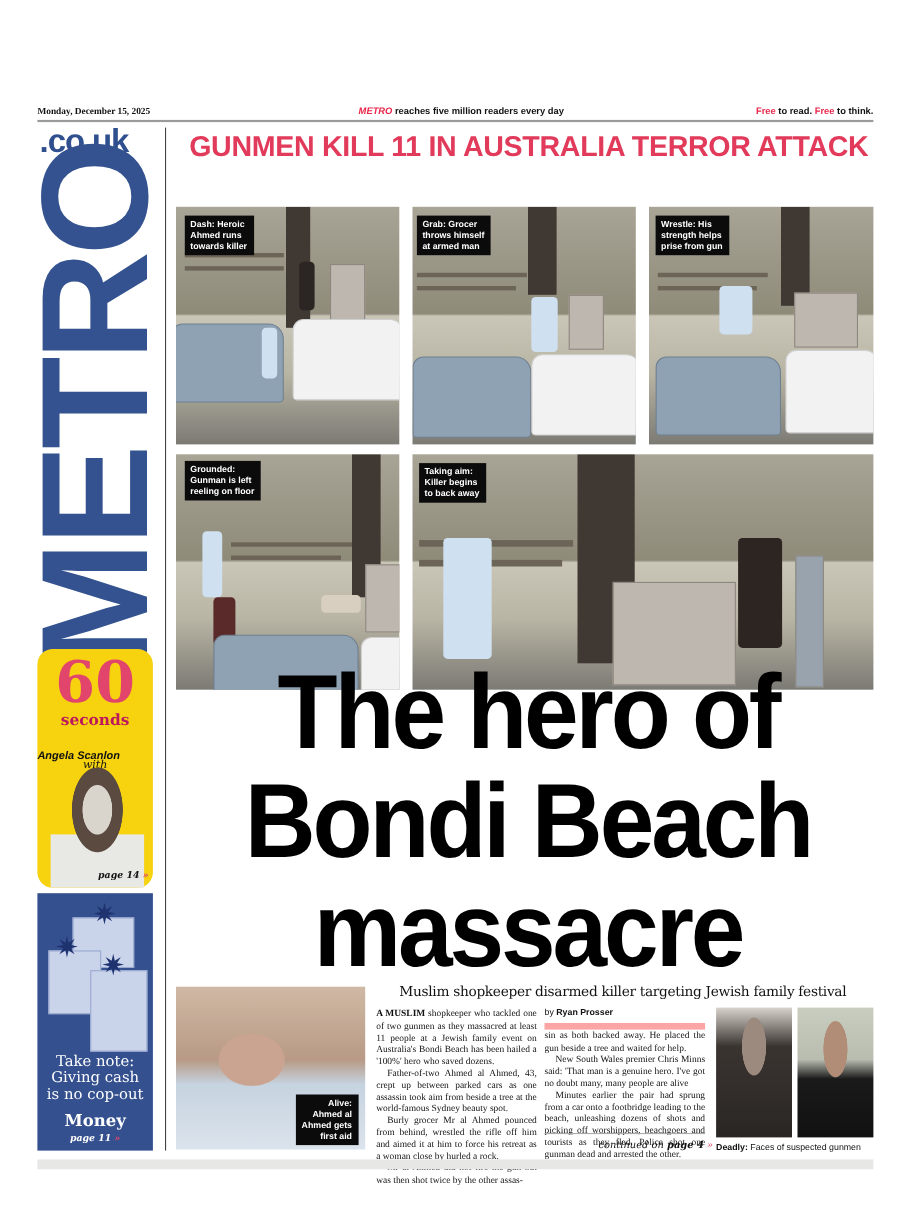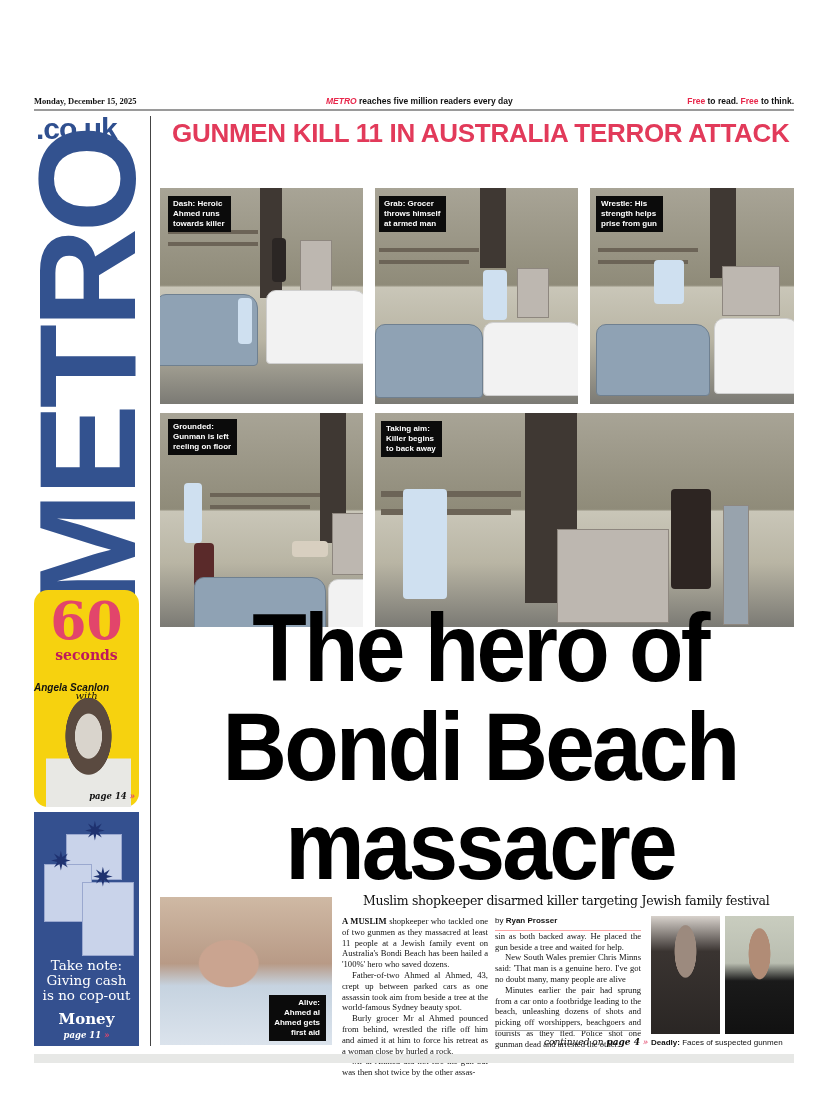--- a/index.html
+++ b/index.html
@@ -55,21 +55,21 @@
   
   .headline { left:160px; top:598px; width:640px; text-align:center; font-family:"Liberation Sans", sans-serif; font-weight:900; font-size:96px; line-height:99px; letter-spacing:-3px; color:#000; transform:scaleX(0.93); transform-origin:center top; }
 
   .standfirst { left:363px; top:893px; font-family:"DejaVu Serif", serif; font-size:12.5px; letter-spacing:-0.3px; white-space:nowrap; }
 
   .article { left:342px; top:916px; width:302px; font-family:"Liberation Serif", serif; font-size:8.6px; line-height:10.8px; text-align:justify; }
   .article .col { position:absolute; top:0; width:146px; }
   .article .col p { margin:0; text-indent:10px; }
   .article .col p.first { text-indent:0; }
   .article .col p.first .lead { font-weight:bold; }
-  .byline { font-family:"Liberation Sans", sans-serif; font-size:8px; margin-bottom:4px; padding-bottom:3px; border-bottom:1px solid #fca5a5; text-indent:0 !important; }
+  .byline { font-family:"Liberation Sans", sans-serif; font-size:8px; margin-bottom:4px; padding-bottom:3px; border-bottom:6px solid #fca5a5; text-indent:0 !important; }
   .byline b { font-weight:bold; }
   .cont { left:544px; top:1037px; font-family:"DejaVu Serif", serif; font-style:italic; font-size:9px; white-space:nowrap; }
   .cont b { font-style:italic; font-weight:bold; }
   .cont .arr { color:#e2456b; }
   .artrule { left:495px; top:1030px; width:146px; height:1px; background:#aaa; }
 
   .mugs { left:651px; top:916px; width:143px; height:118px; }
   .mug { position:absolute; top:0; width:69px; height:118px; overflow:hidden; }
   .mugcap { left:651px; top:1038px; font-size:8px; font-weight:bold; white-space:nowrap; }
 

